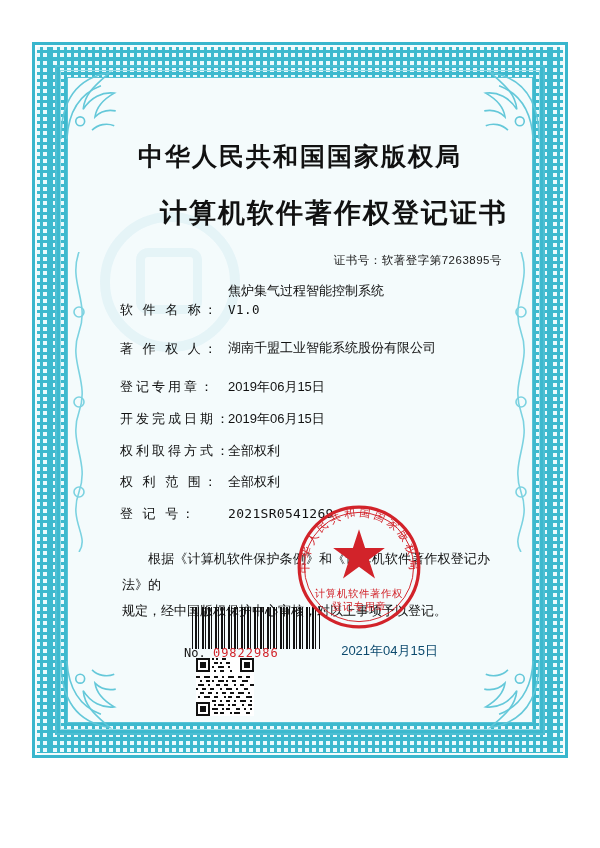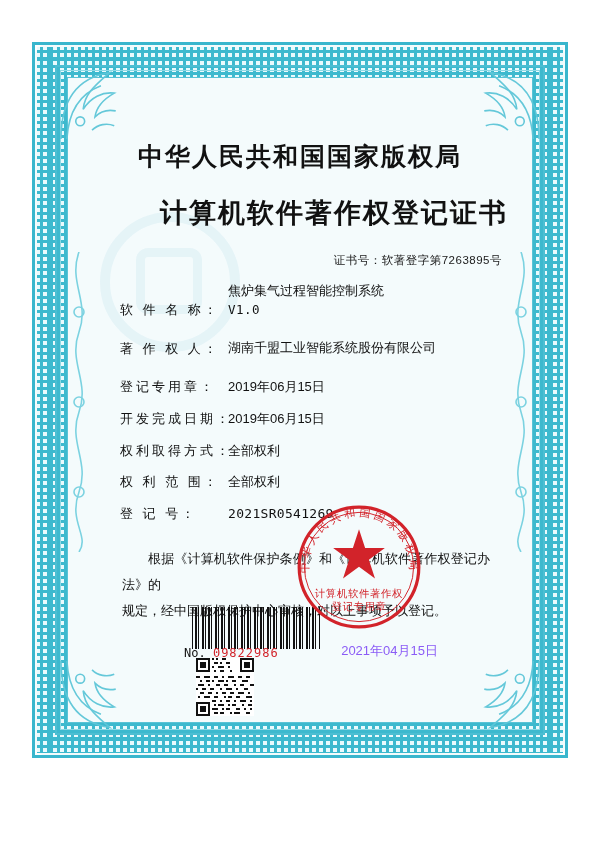--- a/index.html
+++ b/index.html
@@ -228,21 +228,21 @@
     color: #111;
     font-family: "DejaVu Sans Mono", monospace;
   }
   .serial .num { color: #d2232a; letter-spacing: 1px; }
 
   .issue-date {
     position: absolute;
     right: 70px;
     bottom: 48px;
     font-size: 13px;
-    color: #8b5cf6;
+    color: #0c4a6e;
   }
 
   
   .seal {
     position: absolute;
     right: 84px;
     bottom: 76px;
     width: 130px;
     height: 130px;
   }

